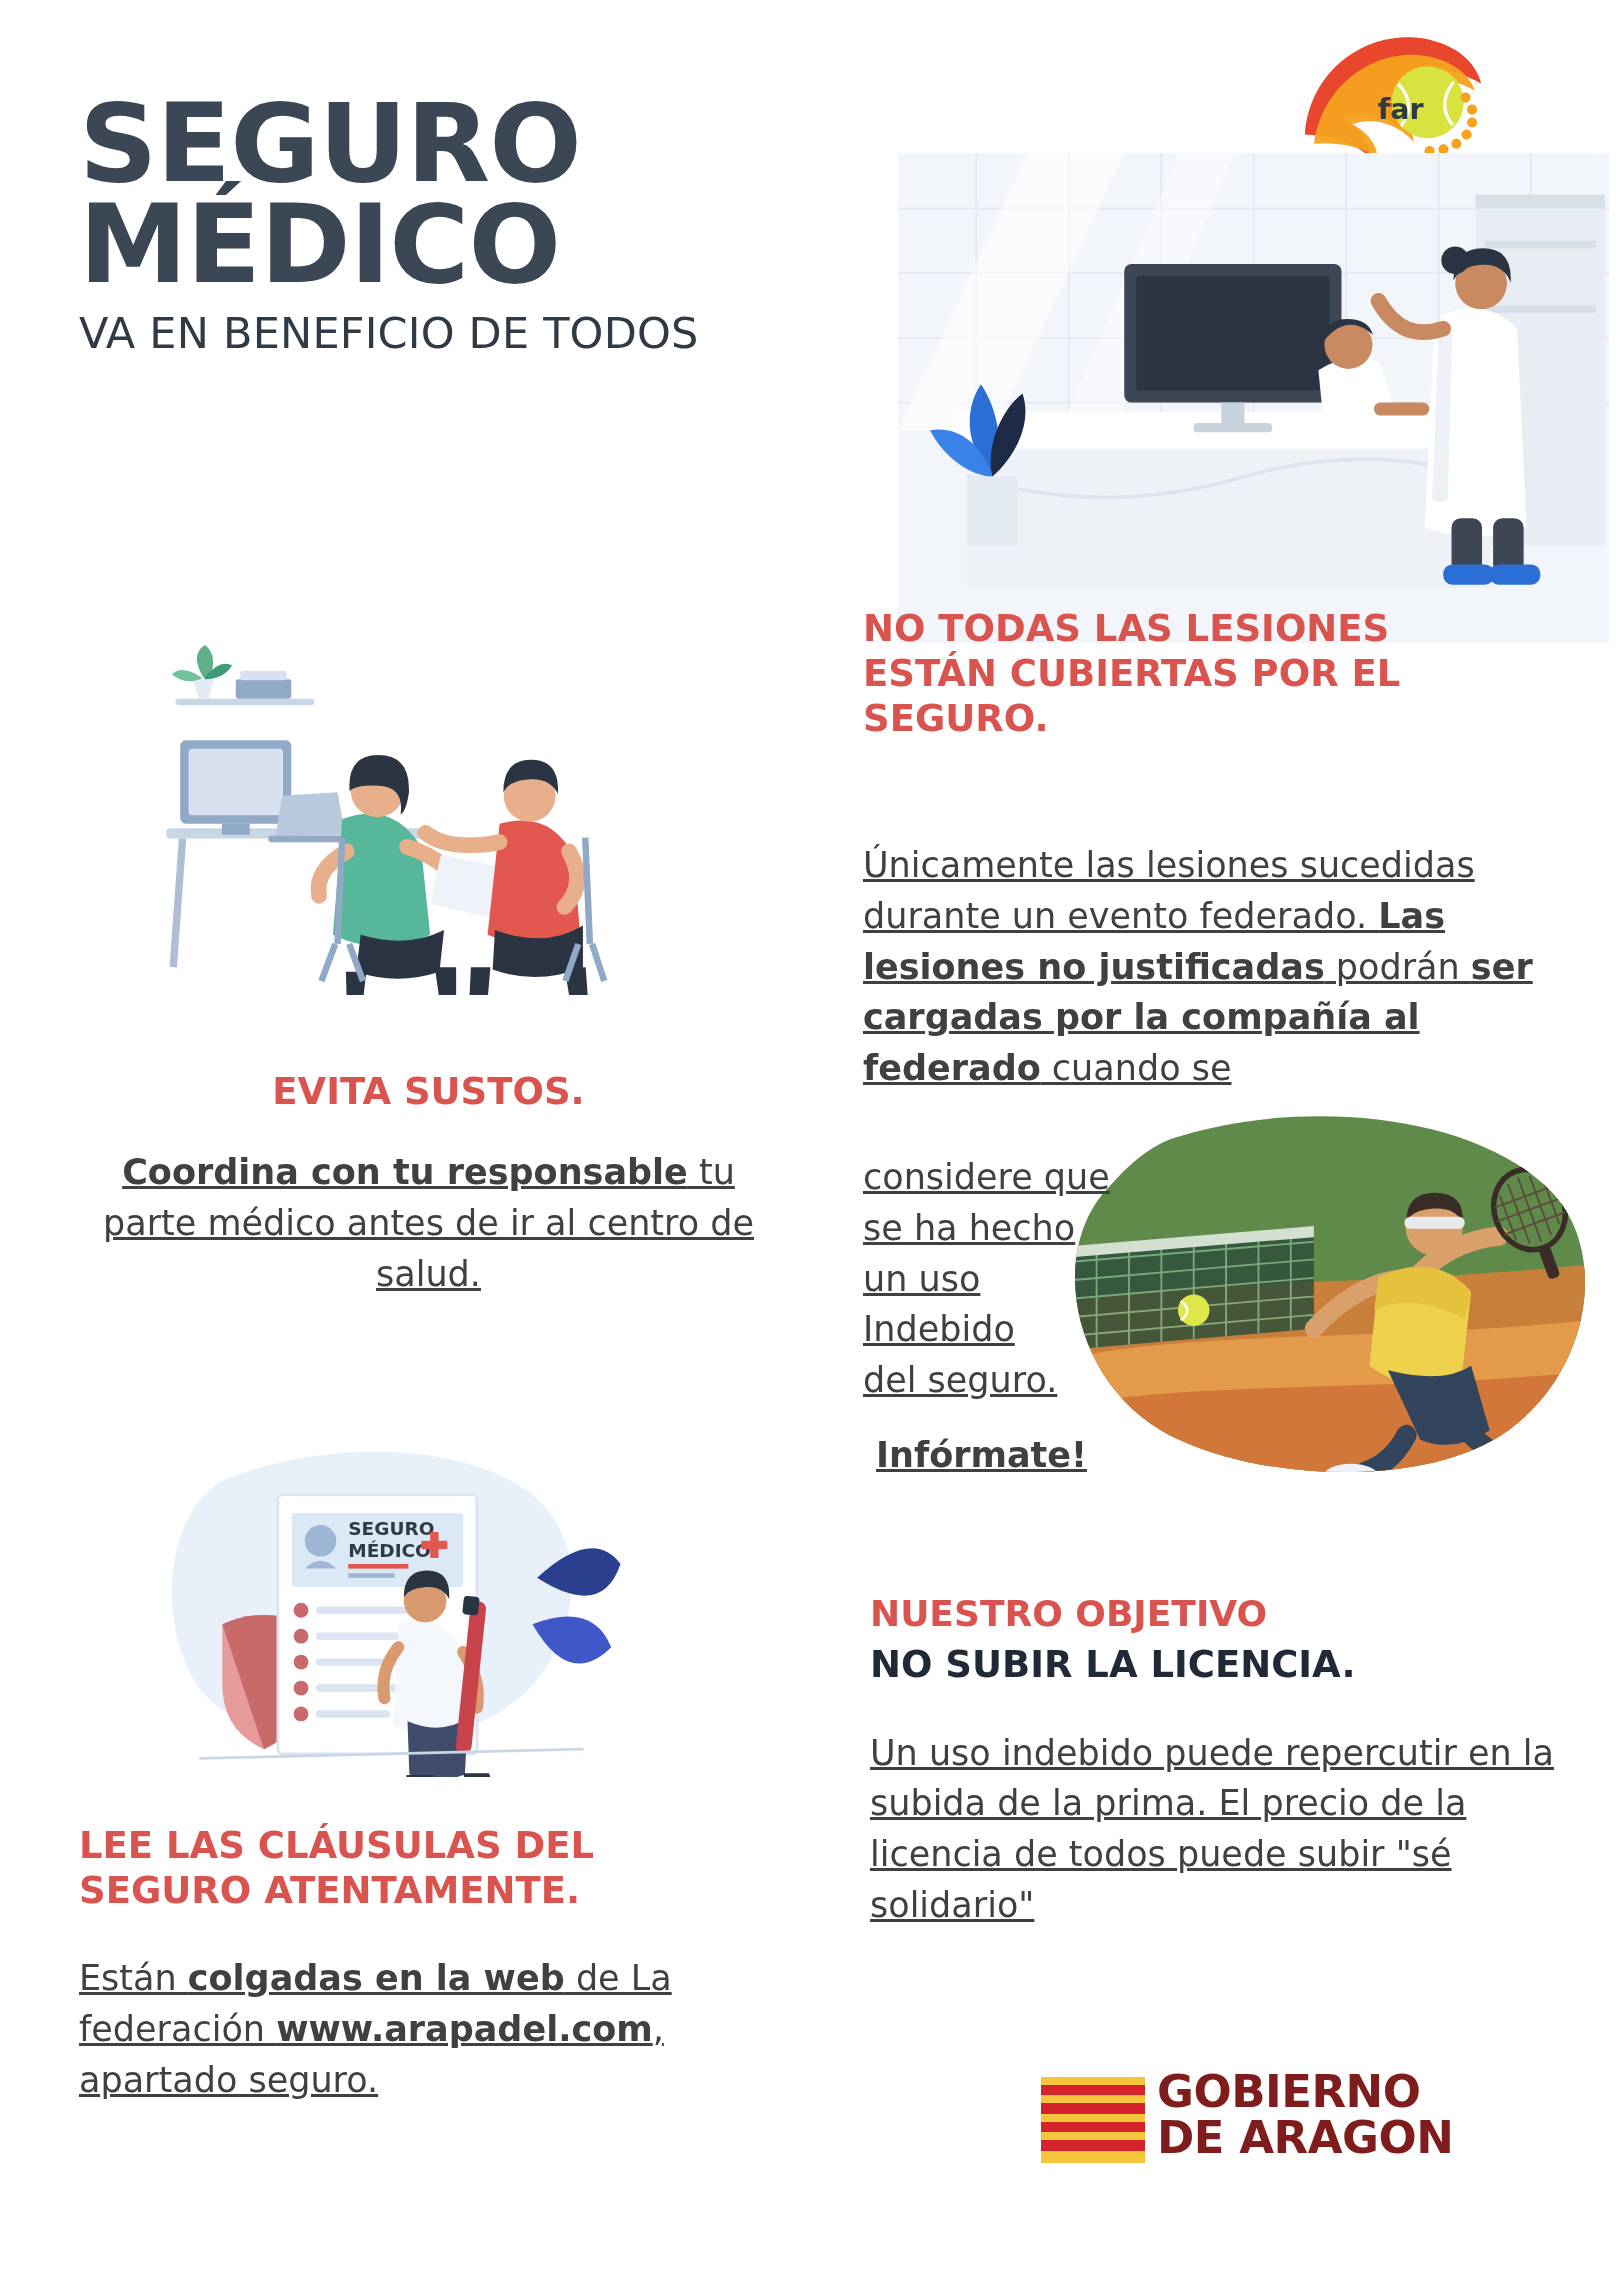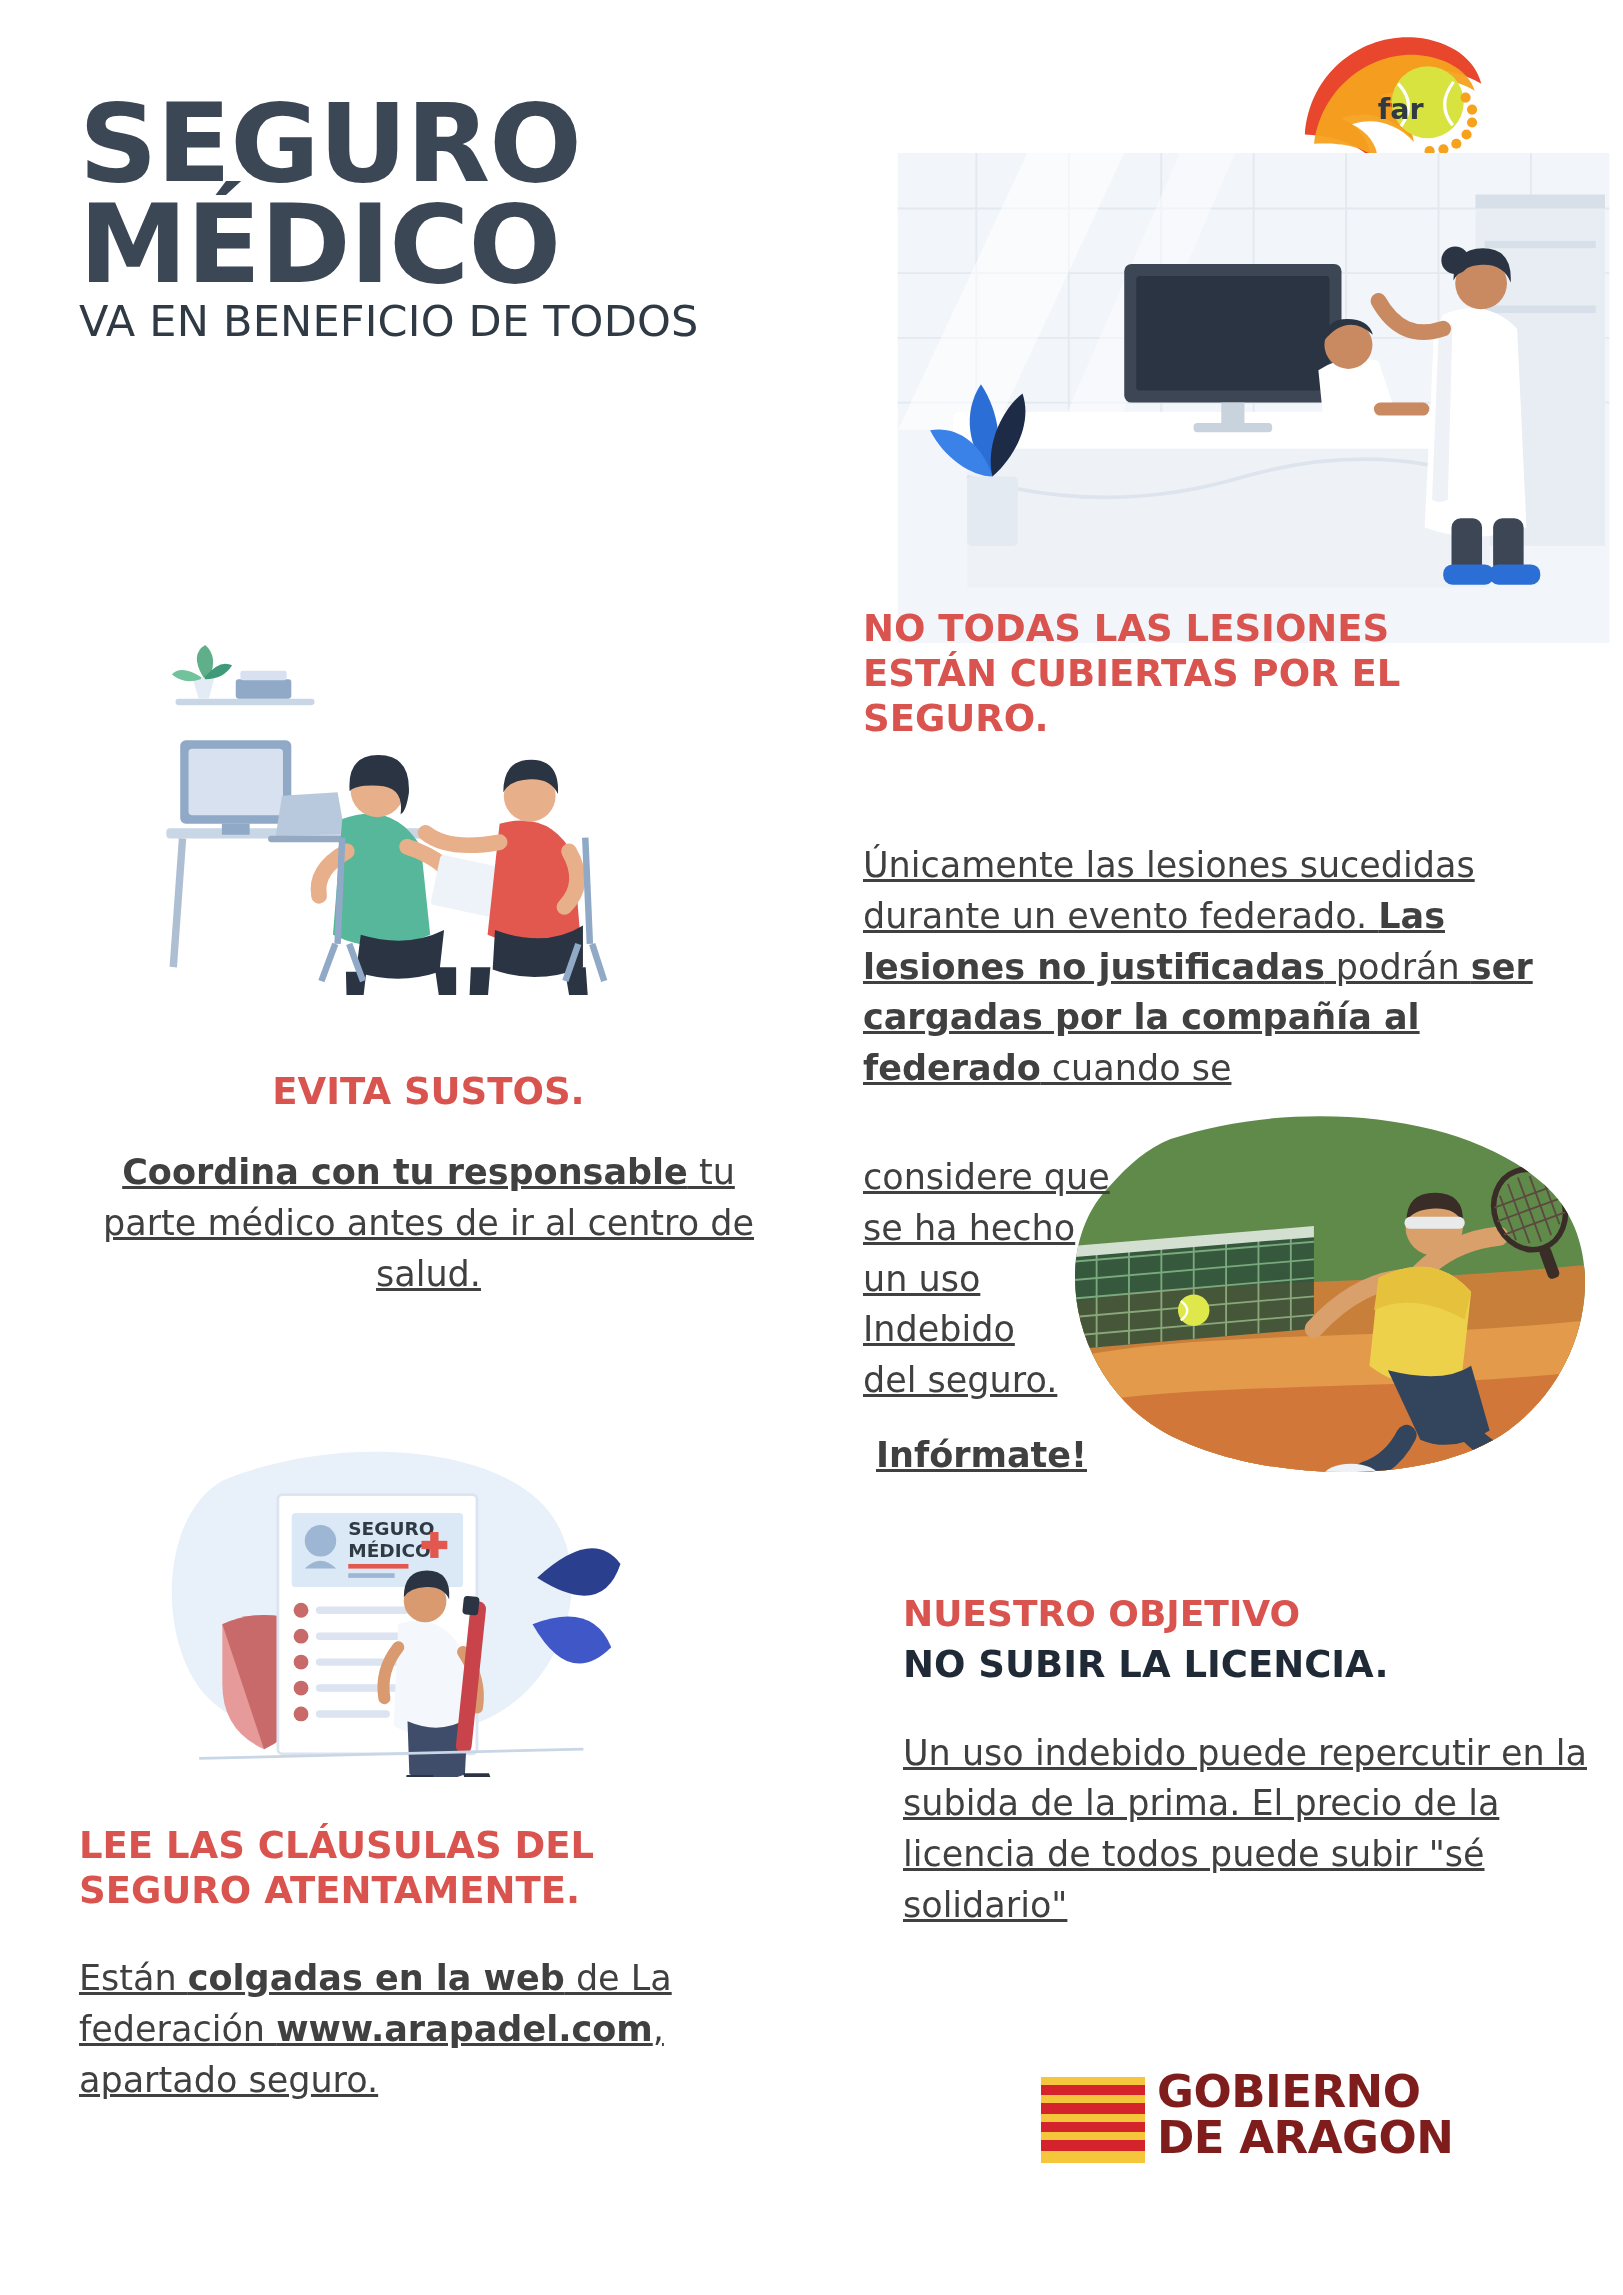--- a/index.html
+++ b/index.html
@@ -29,21 +29,21 @@
   .subtitle1 {
     font-size:55px;
     color:#2f3a44;
     margin-top:24px;
     letter-spacing:0.2px;
     line-height:1.0;
   }
   .subtitle2 {
     font-size:43px;
     color:#2f3a44;
-    margin-top:4px;
+    margin-top:16px;
     letter-spacing:0.2px;
     line-height:1.0;
   }
 
   .head-red {
     color:#d9534f;
     font-weight:bold;
     font-size:37px;
     line-height:1.22;
     letter-spacing:0px;
@@ -363,21 +363,21 @@
 
   <div style="position:absolute; left:863px; top:1152px; width:259px;">
     <div class="body-txt"> considere que</div>
     <div class="body-txt">se ha hecho</div>
     <div class="body-txt">un uso</div>
     <div class="body-txt">Indebido</div>
     <div class="body-txt">del seguro.</div>
     <div class="body-txt" style="font-weight:bold; margin-top:24px; margin-left:13px;">Infórmate!</div>
   </div>
 
-  <div style="position:absolute; left:870px; top:1592px; width:703px;margin-left:33px;">
+  <div style="position:absolute; left:870px; top:1592px; width:703px;">
     <div class="head-red" style="font-size:36px;">NUESTRO OBJETIVO</div>
     <div class="head-dark" style="font-size:37px; margin-top:6.5px;">NO SUBIR LA LICENCIA.</div>
     <div class="body-txt" style="margin-top:40px;">Un uso indebido puede repercutir en la subida de la prima. El precio de la licencia de todos puede subir "sé solidario"</div>
   </div>
 
   <div id="logo-gob">
     <div class="gob-bars">
       <i></i>
         <i></i>
         <i></i>

